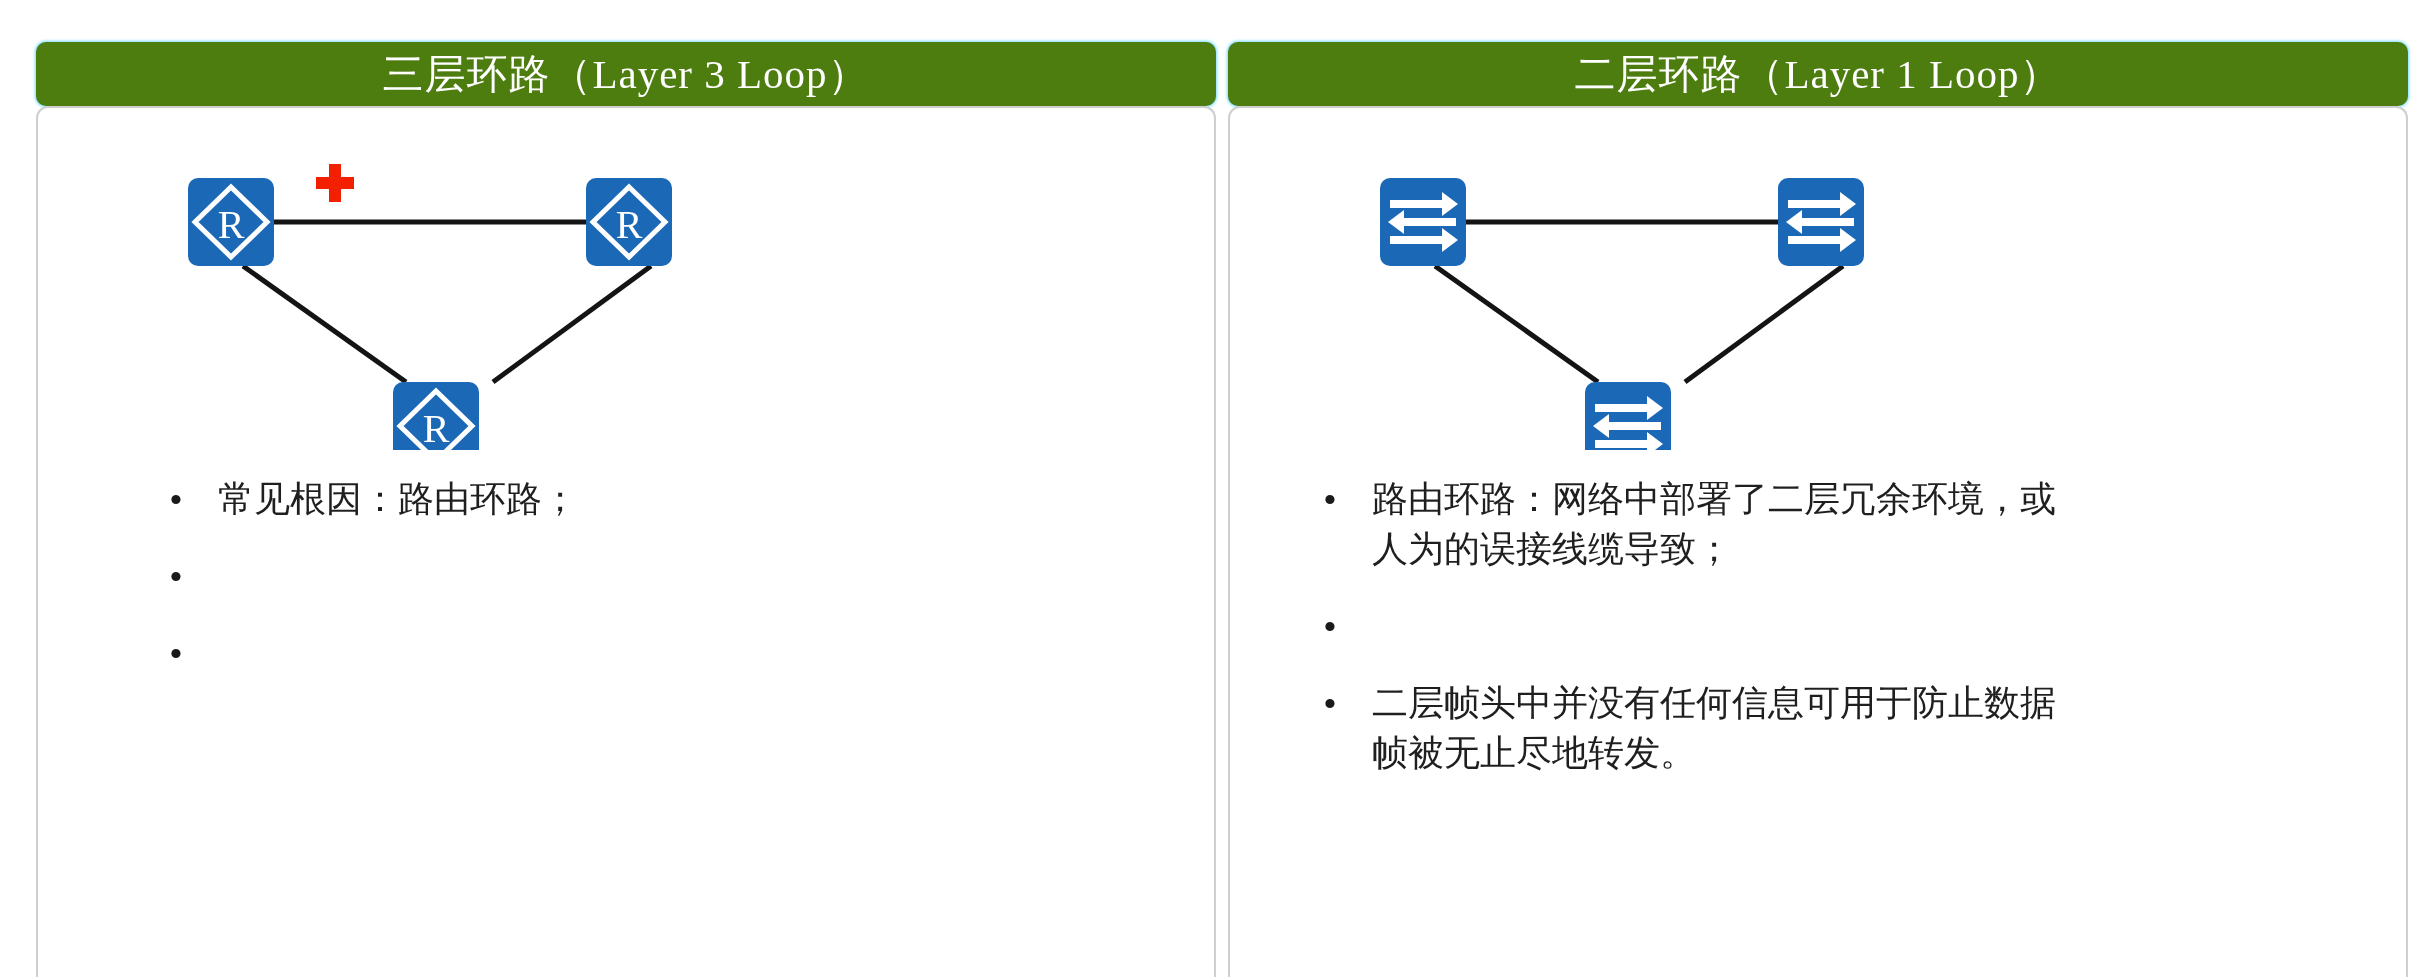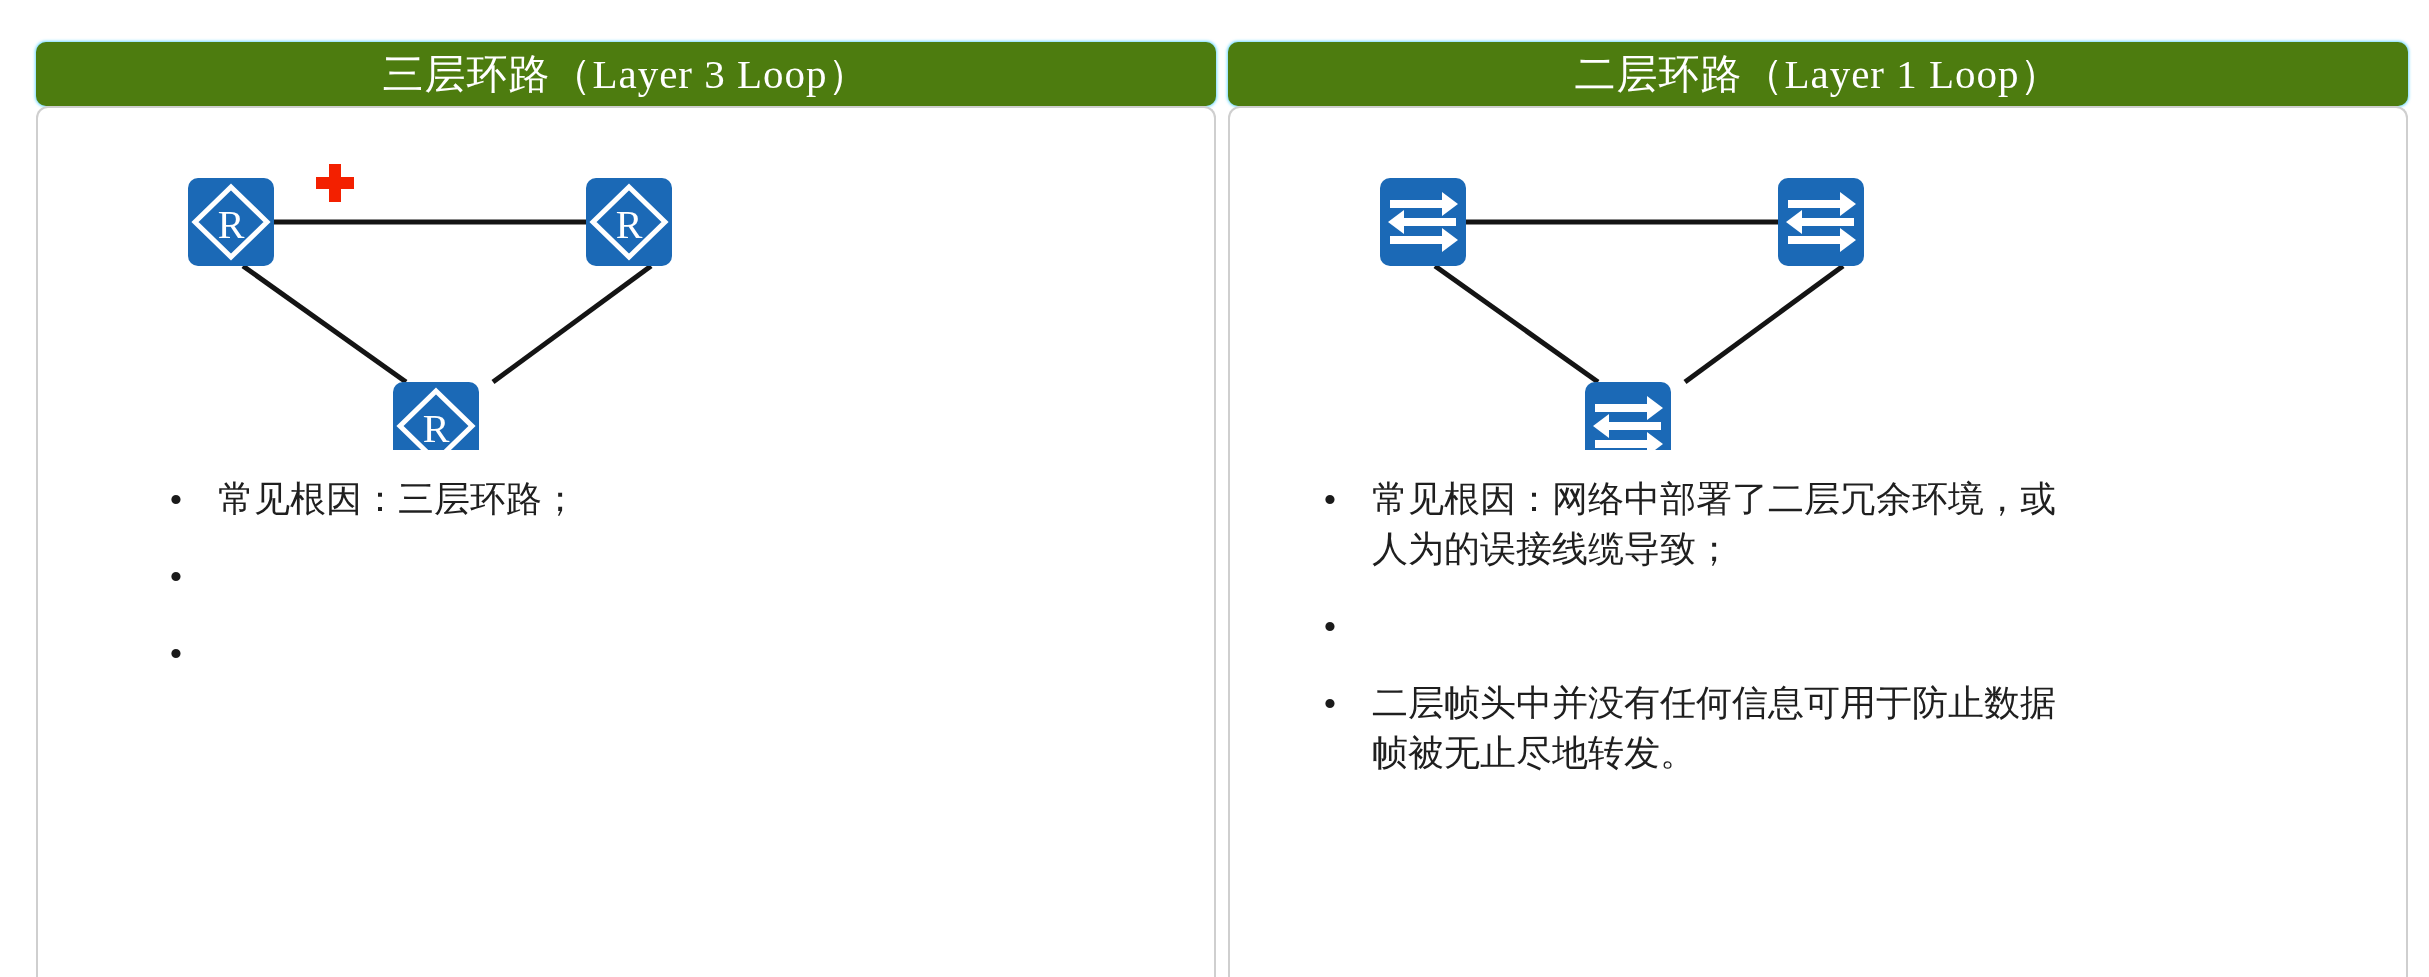--- a/index.html
+++ b/index.html
@@ -156,21 +156,21 @@
 
           <g transform="translate(278,44)" fill="#F32000">
             <path d="M13 0 H25 V13 H38 V25 H25 V38 H13 V25 H0 V13 H13 Z"></path>
           </g>
         </svg>
       </div>
 
       <div class="bullets bullets-left">
         <div class="bullet-row">
           <span class="bullet-dot">•</span>
-          <span class="bullet-text">常见根因：三层环路；</span>
+          <span class="bullet-text">常见根因：路由环路；</span>
         </div>
         <div class="bullet-row">
           <span class="bullet-dot">•</span>
         </div>
         <div class="bullet-row">
           <span class="bullet-dot">•</span>
         </div>
       </div>
 
     </div>
@@ -213,21 +213,21 @@
           </g>
           <g transform="translate(355,262)">
             <use href="#switch-icon"></use>
           </g>
         </svg>
       </div>
 
       <div class="bullets bullets-right">
         <div class="bullet-row">
           <span class="bullet-dot">•</span>
-          <span class="bullet-text">常见根因：网络中部署了二层冗余环境，或人为的误接线缆导致；</span>
+          <span class="bullet-text">路由环路：网络中部署了二层冗余环境，或人为的误接线缆导致；</span>
         </div>
         <div class="bullet-row">
           <span class="bullet-dot">•</span>
         </div>
         <div class="bullet-row">
           <span class="bullet-dot">•</span>
           <span class="bullet-text">二层帧头中并没有任何信息可用于防止数据帧被无止尽地转发。</span>
         </div>
       </div>
 

